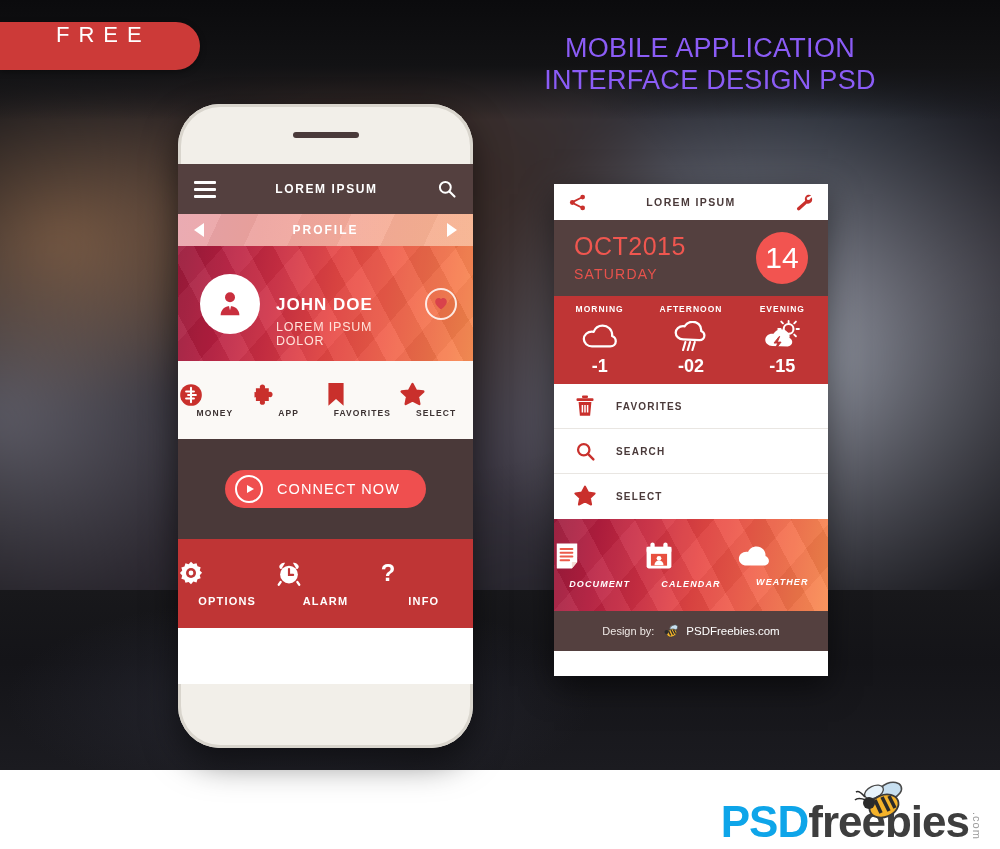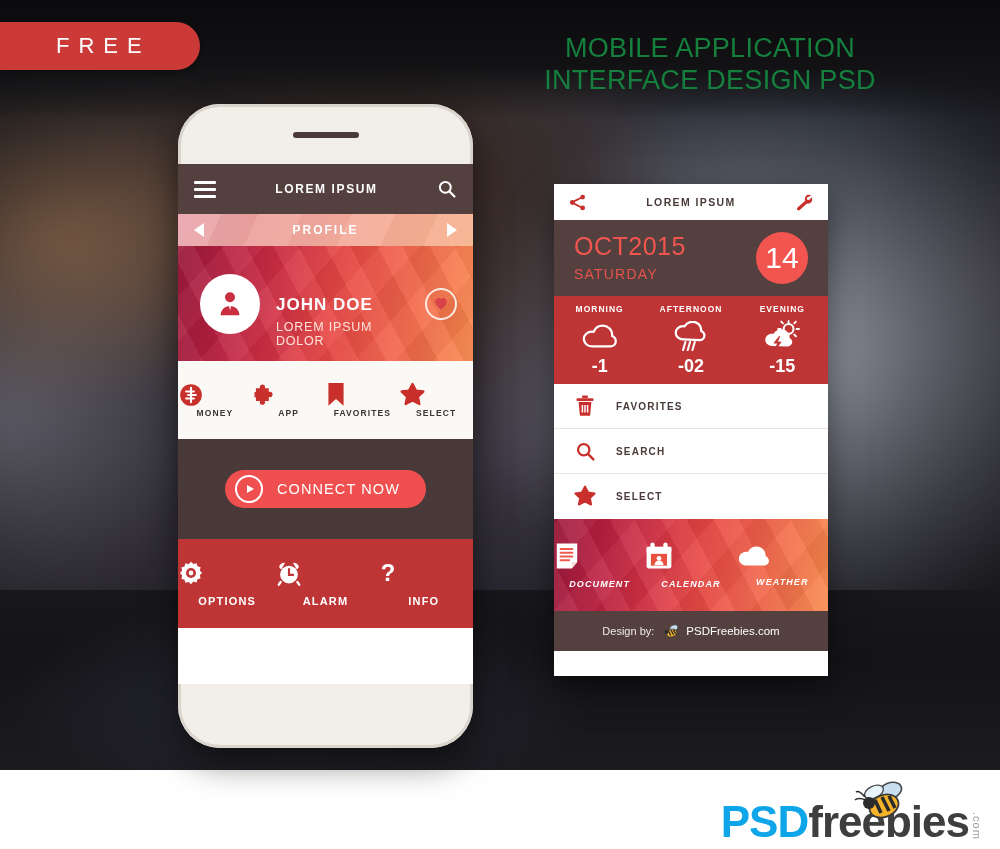--- a/index.html
+++ b/index.html
@@ -39,26 +39,26 @@
   .logo-text{font-size:44px;font-weight:bold;letter-spacing:-1px;line-height:1;}
   .logo-psd{color:#0ea5e9;}
   .logo-free{color:#3e3e3e;}
   .logo-com{writing-mode:vertical-rl;font-size:11px;color:#9a9a9a;letter-spacing:1px;
     margin-left:2px;margin-bottom:4px;line-height:1;}
   .logo-bee{position:absolute;right:74px;top:-10px;width:58px;height:44px;}
 
   
   .free-badge{position:absolute;left:0;top:22px;width:200px;height:48px;
     background:#cc3a38;border-radius:0 26px 26px 0;
-    display:flex;align-items:center;box-shadow:0 2px 6px rgba(0,0,0,.35);}
+    display:flex;align-items:flex-start;box-shadow:0 2px 6px rgba(0,0,0,.35);}
   .free-badge span{color:#fff;font-size:22px;letter-spacing:9px;padding-left:56px;}
 
   
   .headline{position:absolute;left:500px;top:33px;width:420px;text-align:center;
-    color:#15803d;font-size:27px;line-height:1.18;letter-spacing:.3px;}
+    color:#8b5cf6;font-size:27px;line-height:1.18;letter-spacing:.3px;}
   .headline div{white-space:nowrap;}
 
   
   .phone{position:absolute;left:178px;top:104px;width:295px;height:644px;
     background:#f2efe9;border-radius:42px;
     box-shadow:0 14px 34px rgba(0,0,0,.55), 0 0 0 3px #d9d5cd inset;}
   .phone-speaker{position:absolute;left:50%;top:28px;transform:translateX(-50%);
     width:66px;height:6px;border-radius:3px;background:#4a3a3a;}
   .screen{position:absolute;left:0;top:60px;width:295px;height:520px;overflow:hidden;background:#fff;}
 

